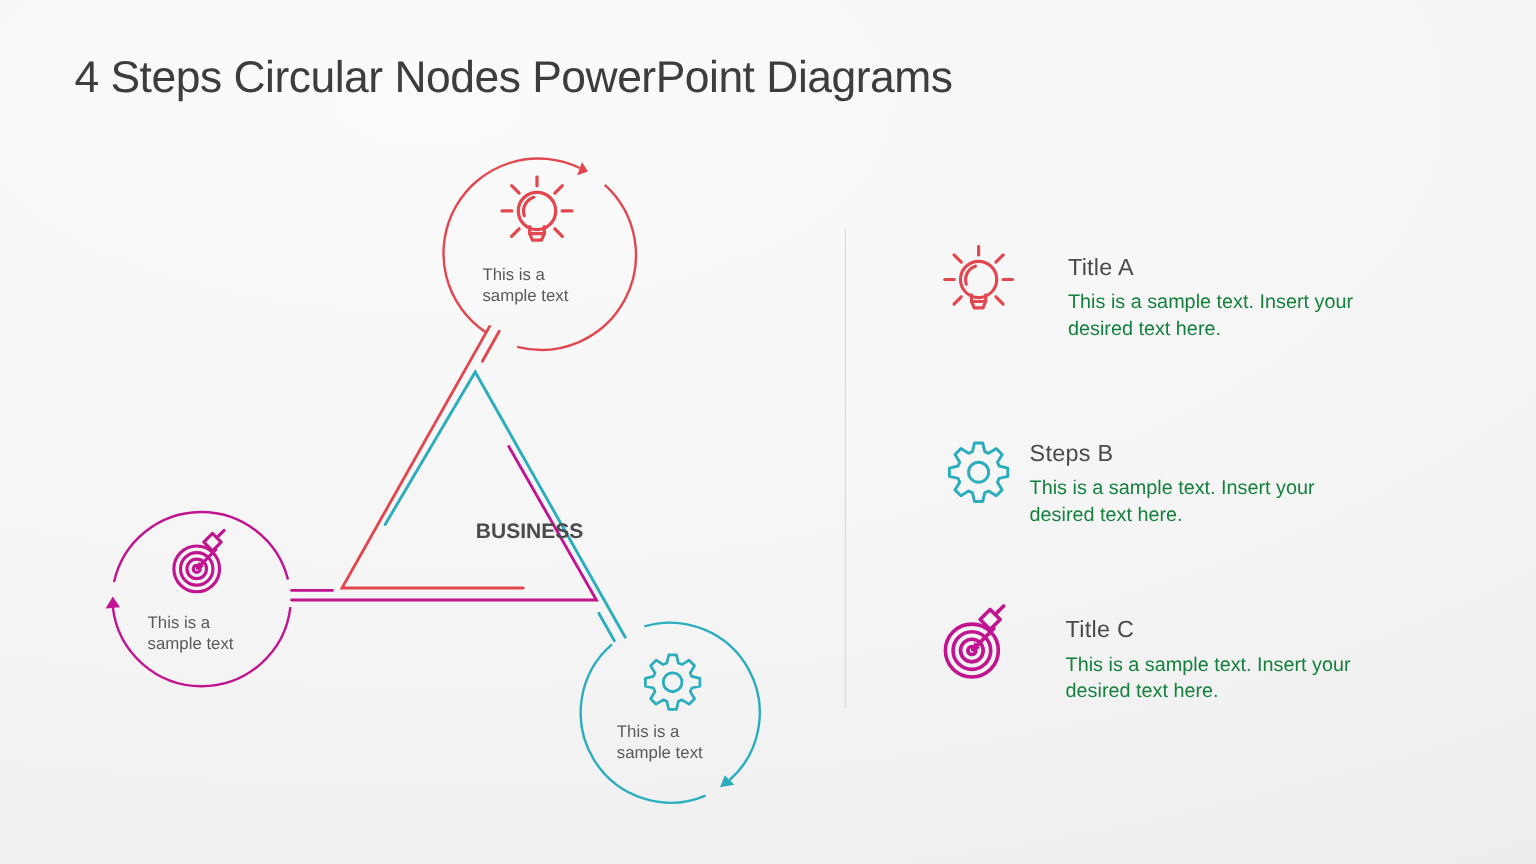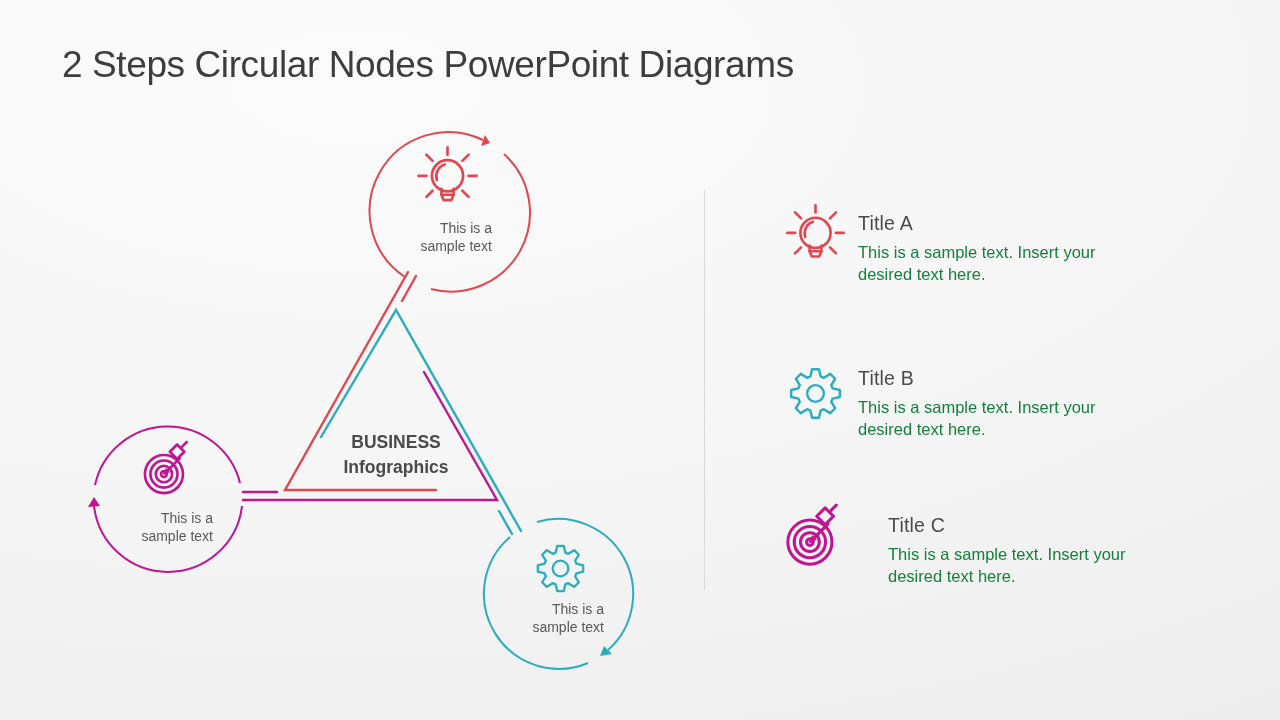--- a/index.html
+++ b/index.html
@@ -19,52 +19,52 @@
   .stroke-red    { stroke:#e2474f; }
   .stroke-mag    { stroke:#c01490; }
   .stroke-teal   { stroke:#2cadbe; }
   .fill-red      { fill:#e2474f; }
   .fill-mag      { fill:#c01490; }
   .fill-teal     { fill:#2cadbe; }
   .arc  { fill:none; stroke-width:2; }
   .tri  { fill:none; stroke-width:2.4; stroke-linecap:round; stroke-linejoin:miter; }
   .icon { fill:none; stroke-width:2; stroke-linecap:round; stroke-linejoin:round; }
   .node-label {
-    position:absolute; text-align:right;
+    position:absolute; text-align:left;
     font-size:14px; line-height:17.5px; color:#595959;
   }
   .node-label.top   { left:402px; top:220px; width:90px; }
   .node-label.left  { left:123px; top:510px; width:90px; }
   .node-label.right { left:514px; top:601px; width:90px; }
   .center-label {
     position:absolute; left:306px; top:430px; width:180px;
-    text-align:center; font-size:17.5px; line-height:25px;
+    text-align:right; font-size:17.5px; line-height:25px;
     font-weight:bold; color:#4a4a4a;
   }
   .divider {
     position:absolute; left:704px; top:190px; width:1px; height:400px;
     background:#d9d9d9;
   }
   .legend-icon { position:absolute; }
   .legend-icon svg { display:block; width:100%; height:100%; }
   .legend-text { position:absolute; left:858px; width:240px; }
   .legend-text .t {
     font-size:19.5px; color:#4a4a4a; font-weight:400; letter-spacing:0.2px;
   }
   .legend-text .d {
     margin-top:7px; font-size:16.5px; line-height:21.5px; color:#15803d;
   }
-  .li-a { top:212px; } .li-b { top:367px; } .li-c { top:514px;margin-left:30px; }
+  .li-a { top:212px;margin-left:32px; } .li-b { top:367px; } .li-c { top:514px;margin-left:30px; }
 </style>
 </head>
 <body>
 
 <div class="slide">
 
-  <div class="slide-title">2 Steps Circular Nodes PowerPoint Diagrams</div>
+  <div class="slide-title">4 Steps Circular Nodes PowerPoint Diagrams</div>
 
   <svg class="canvas" viewBox="0 0 1280 720" xmlns="http://www.w3.org/2000/svg">
     <defs>
       <symbol id="i-bulb" viewBox="0 0 48 48">
         <circle cx="24" cy="22" r="11.5"></circle>
         <path d="M16.2,25 A9,9 0 0 1 22,13.6"></path>
         <path d="M19.5,31.7 L19.5,36 L21.2,40 L26.8,40 L28.5,36 L28.5,31.7"></path>
         <path d="M19.5,36 L28.5,36"></path>
         <path d="M24,1 L24,6.5"></path>
         <path d="M2.5,22 L8.5,22"></path>
@@ -121,42 +121,41 @@
     <use href="#i-target" class="icon stroke-mag" color="#c01490" x="139" y="436" width="63" height="63"></use>
     <use href="#i-gear" class="icon stroke-teal" color="#2cadbe" x="533" y="541" width="55" height="55"></use>
   </svg>
 
   <div class="node-label top">This is a sample text</div>
   <div class="node-label left">This is a sample text</div>
   <div class="node-label right">This is a sample text</div>
 
   <div class="center-label">
     <div>BUSINESS</div>
-    <div>Infographics</div>
   </div>
 
   <div class="divider"></div>
 
   <div class="legend-icon" style="left:784px; top:204px; width:63px; height:63px;">
     <svg viewBox="0 0 48 48">
         <use href="#i-bulb" class="icon stroke-red" color="#e2474f"></use>
       </svg>
   </div>
   <div class="legend-text li-a">
     <div class="t">Title A</div>
     <div class="d">This is a sample text. Insert your desired text here.</div>
   </div>
 
   <div class="legend-icon" style="left:786px; top:364px; width:59px; height:59px;">
     <svg viewBox="0 0 48 48">
         <use href="#i-gear" class="icon stroke-teal" color="#2cadbe"></use>
       </svg>
   </div>
   <div class="legend-text li-b">
-    <div class="t">Title B</div>
+    <div class="t">Steps B</div>
     <div class="d">This is a sample text. Insert your desired text here.</div>
   </div>
 
   <div class="legend-icon" style="left:781px; top:498px; width:73px; height:73px;">
     <svg viewBox="0 0 48 48">
         <use href="#i-target" class="icon stroke-mag" color="#c01490"></use>
       </svg>
   </div>
   <div class="legend-text li-c">
     <div class="t">Title C</div>

